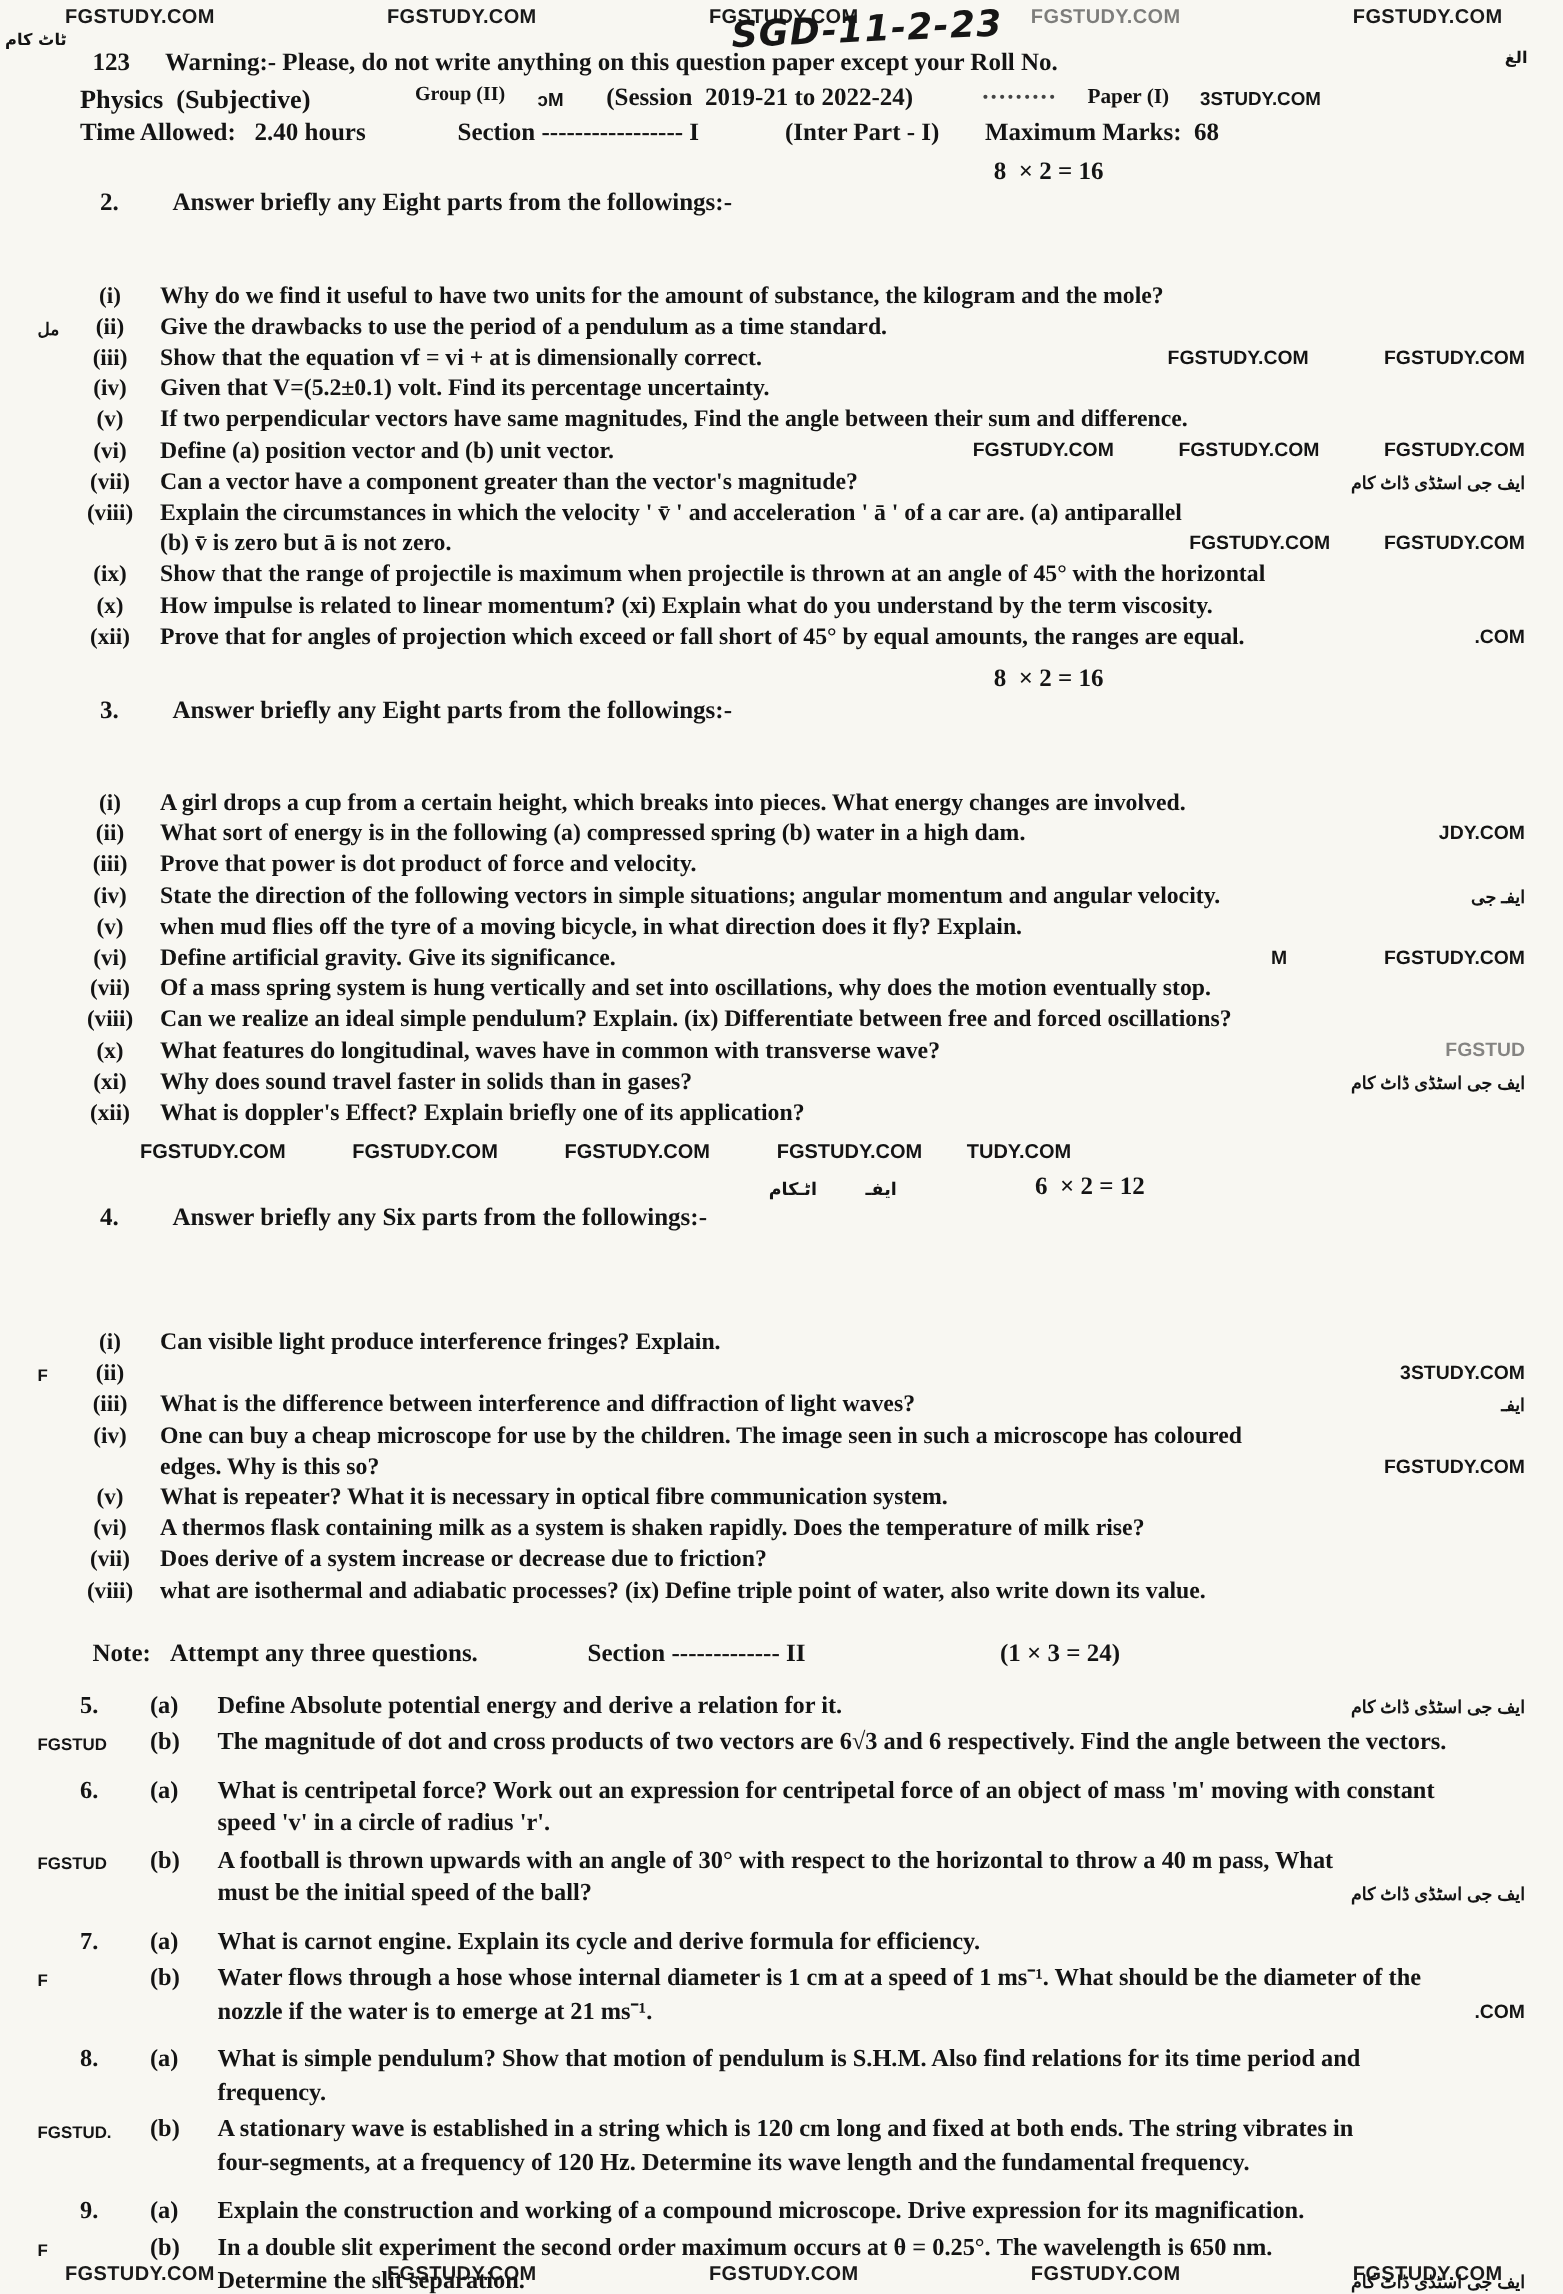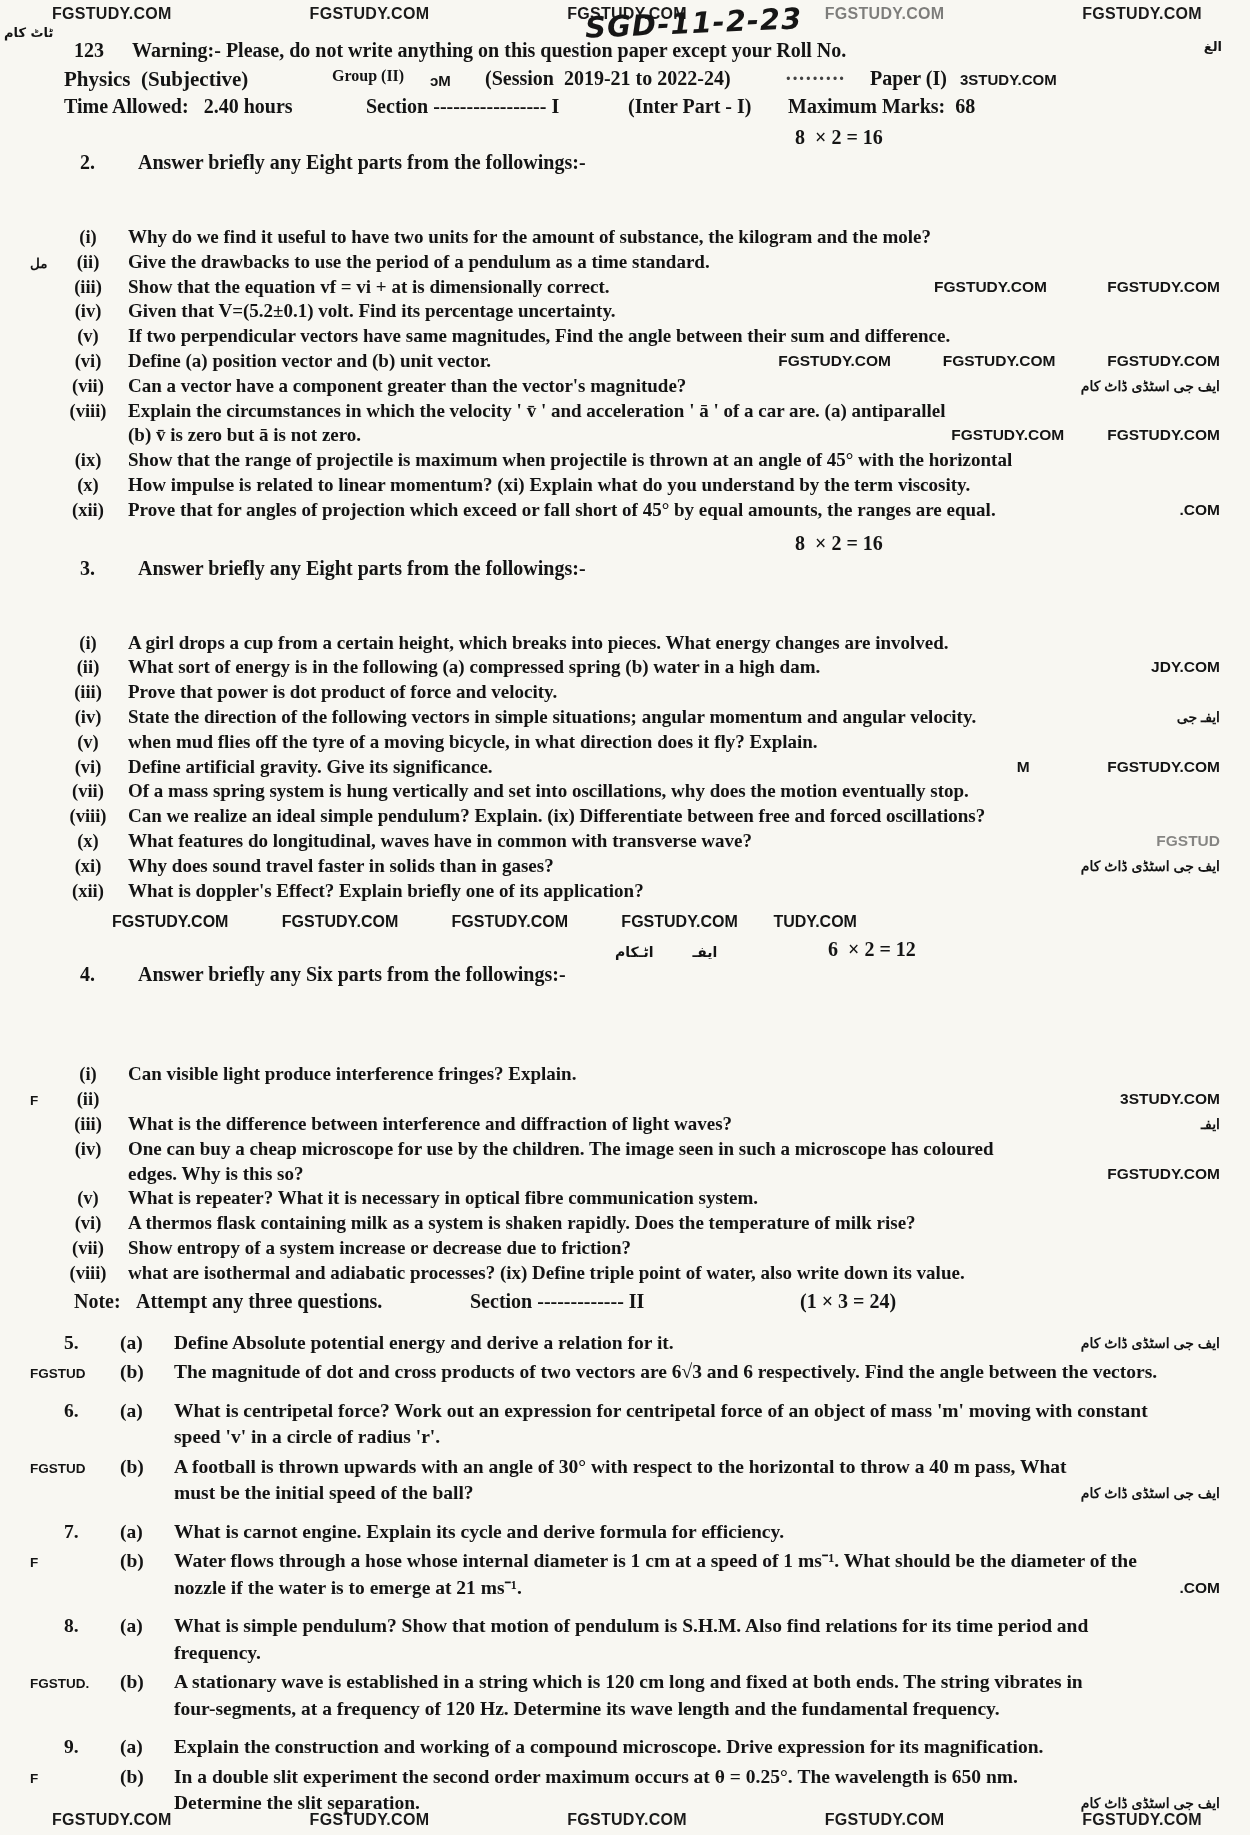--- a/index.html
+++ b/index.html
@@ -21,21 +21,21 @@
   .part{position:relative;display:flex;align-items:baseline;line-height:24.8px;font-size:19px;padding-left:26px}
   .plabel{flex:none;width:64px;text-align:center;font-size:18.5px}
   .ptext{flex:0 1 auto;padding-left:8px;max-width:1035px}
   .pright{flex:none;margin-left:auto;align-self:flex-end;white-space:pre;font-family:"Liberation Sans",sans-serif;font-size:15.5px;padding-right:4px;font-weight:700}
   .pright.urdu{font-size:14px}
   .pleft{position:absolute;left:0;top:2px;font-size:13.5px;font-family:"Liberation Sans",sans-serif}
   .bq{position:relative;display:flex;align-items:baseline;line-height:26.5px;font-size:19.5px;padding-left:34px;margin-top:3px}
   .bq .bnum{flex:none;width:56px}
   .bq .bsub{flex:none;width:54px}
   .bq .btext{flex:0 1 auto;max-width:985px}
-  .note{position:relative;height:28px;font-size:20px;margin-top:4px}
+  .note{position:relative;height:28px;font-size:20px;margin-top:26px}
   .mid-wm{white-space:pre;font-family:"Liberation Sans",sans-serif;font-size:16px;padding-left:82px;line-height:26px;margin-top:6px;font-weight:700}
   .mt8{margin-top:8px}.mt12{margin-top:12px}
   .corner-l{position:absolute;left:4px;top:25px;font-size:13px}
 </style>
 </head>
 <body>
 
 <div class="sheet">
 
   <div class="wm-row">
@@ -54,21 +54,21 @@
     <span class="abs" style="left:102px">Warning:- Please, do not write anything on this question paper except your Roll No.</span>
     <span class="abs urdu" style="right:2px;font-size:13px">الغ</span>
   </div>
 
   <div class="hline">
     <span class="abs" style="left:34px;font-size:21px">Physics  (Subjective)</span>
     <span class="abs" style="left:302px;font-size:16px">Group (II)</span>
     <span class="abs small-frag" style="left:400px;top:5px">ɔM</span>
     <span class="abs" style="left:455px">(Session  2019-21 to 2022-24)</span>
     <span class="abs" style="left:755px;color:#444">·········</span>
-    <span class="abs" style="left:840px;font-size:20px">Paper (I)</span>
+    <span class="abs" style="left:840px;font-size:17px">Paper (I)</span>
     <span class="abs small-frag" style="left:930px;top:4px">3STUDY.COM</span>
   </div>
 
   <div class="hline">
     <span class="abs" style="left:34px">Time Allowed:   2.40 hours</span>
     <span class="abs" style="left:336px">Section ----------------- I</span>
     <span class="abs" style="left:598px">(Inter Part - I)</span>
     <span class="abs" style="left:758px">Maximum Marks:  68</span>
   </div>
 
@@ -257,21 +257,21 @@
       </div>
     <div class="part">
         <span class="pleft"></span>
         <span class="plabel">(vi)</span>
         <span class="ptext">A thermos flask containing milk as a system is shaken rapidly. Does the temperature of milk rise?</span>
         <span class="pright"></span>
       </div>
     <div class="part">
         <span class="pleft"></span>
         <span class="plabel">(vii)</span>
-        <span class="ptext">Show entropy of a system increase or decrease due to friction?</span>
+        <span class="ptext">Does derive of a system increase or decrease due to friction?</span>
         <span class="pright"></span>
       </div>
     <div class="part">
         <span class="pleft"></span>
         <span class="plabel">(viii)</span>
         <span class="ptext">what are isothermal and adiabatic processes? (ix) Define triple point of water, also write down its value.</span>
         <span class="pright"></span>
       </div>
   </div>
 

